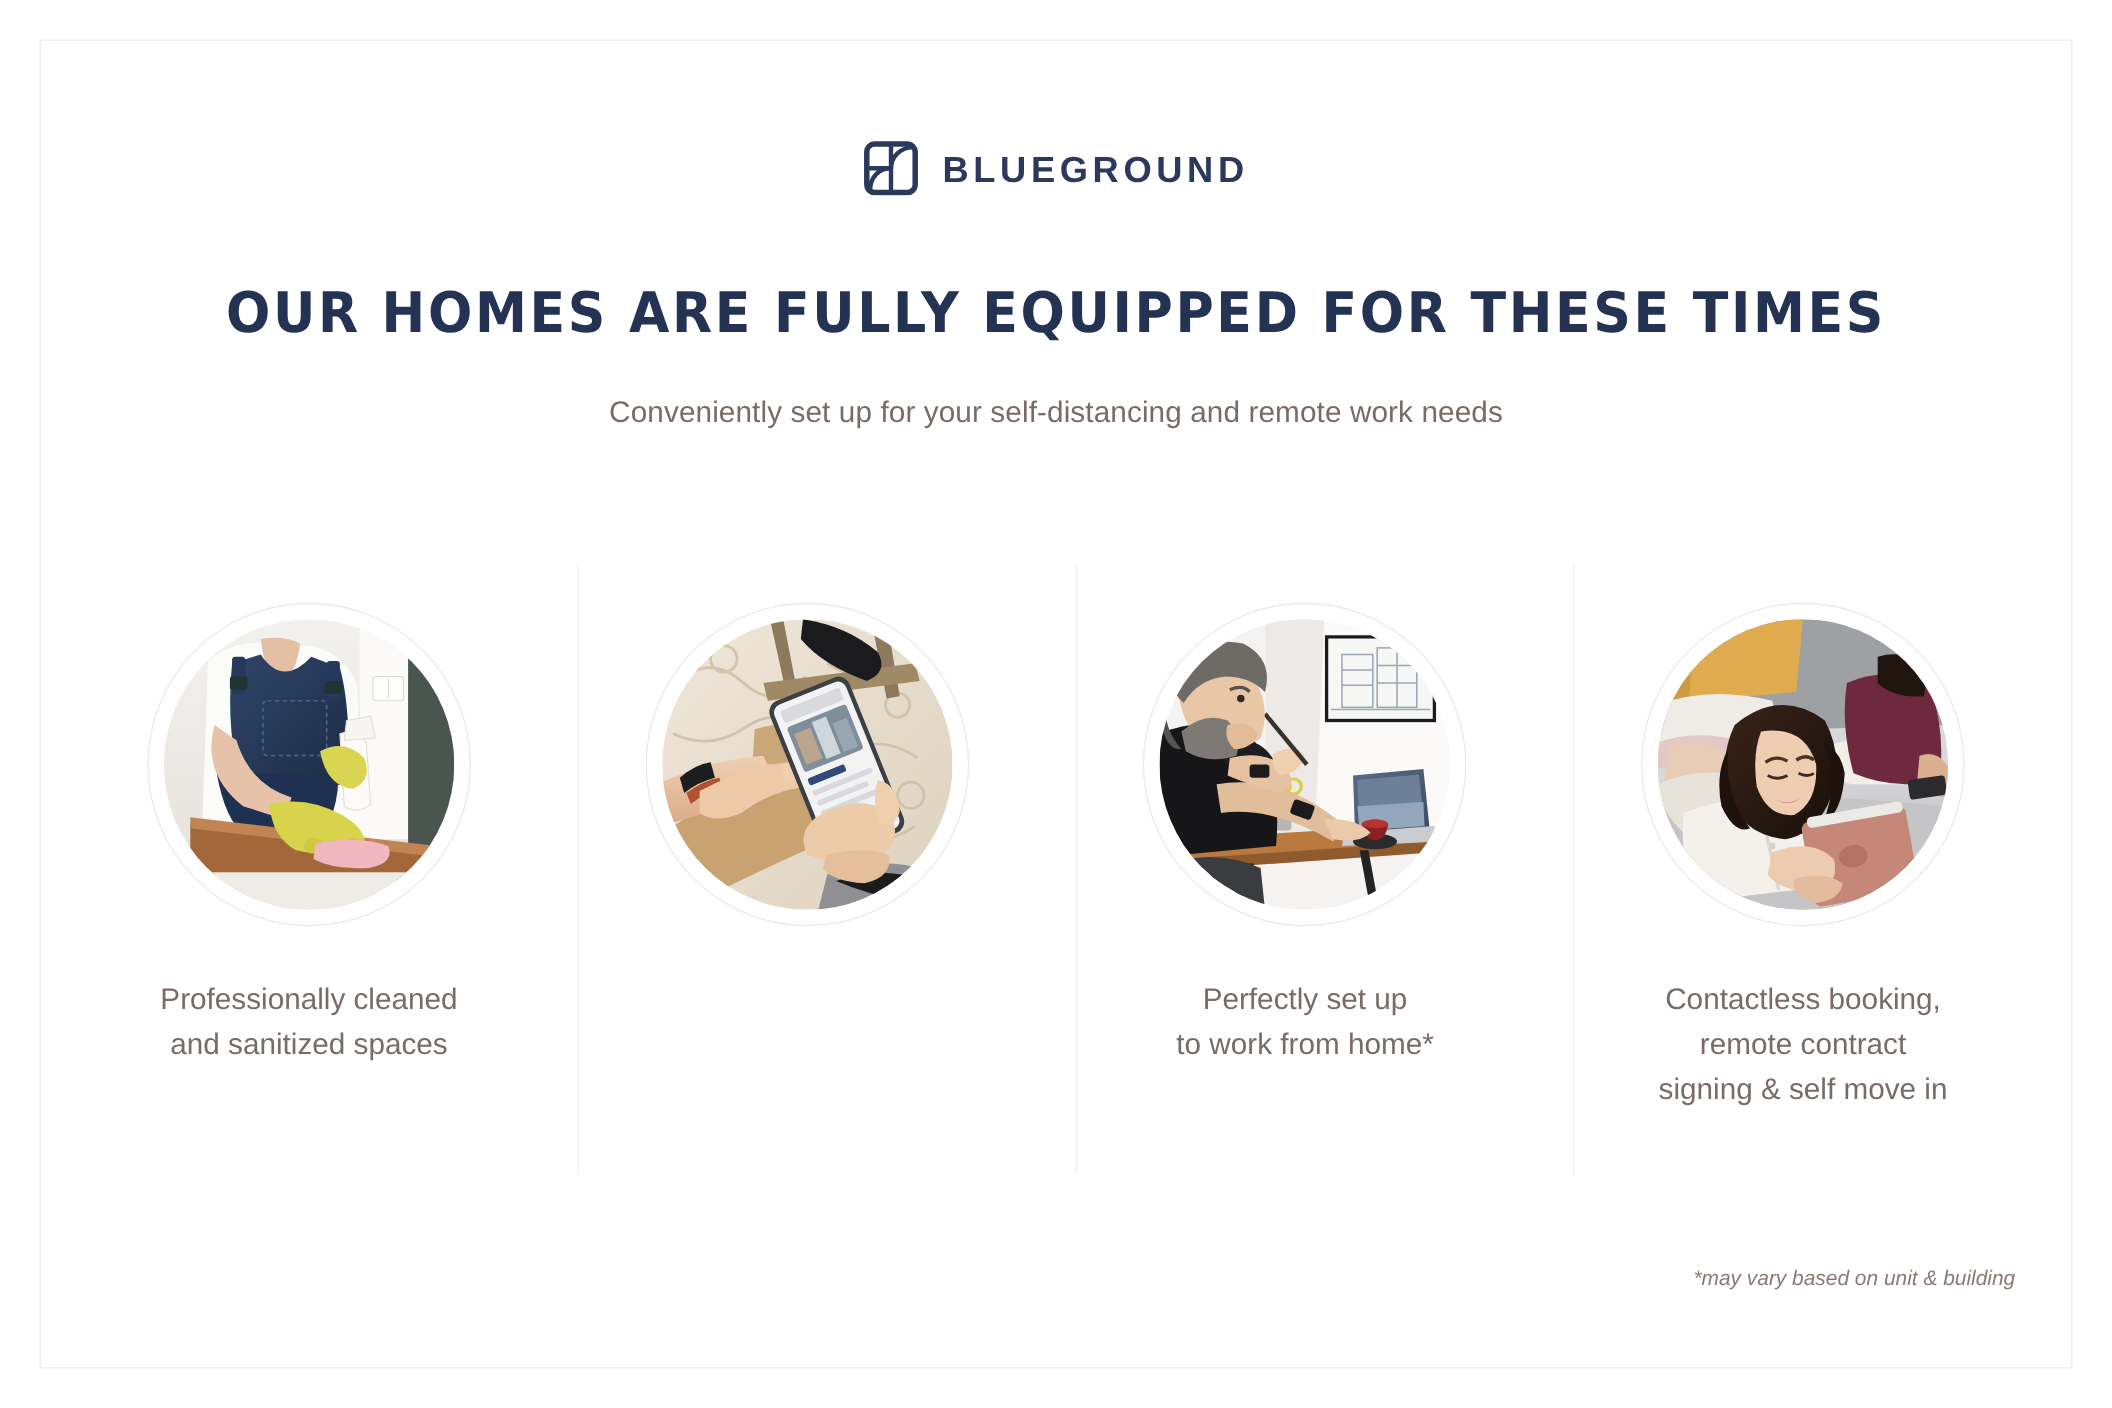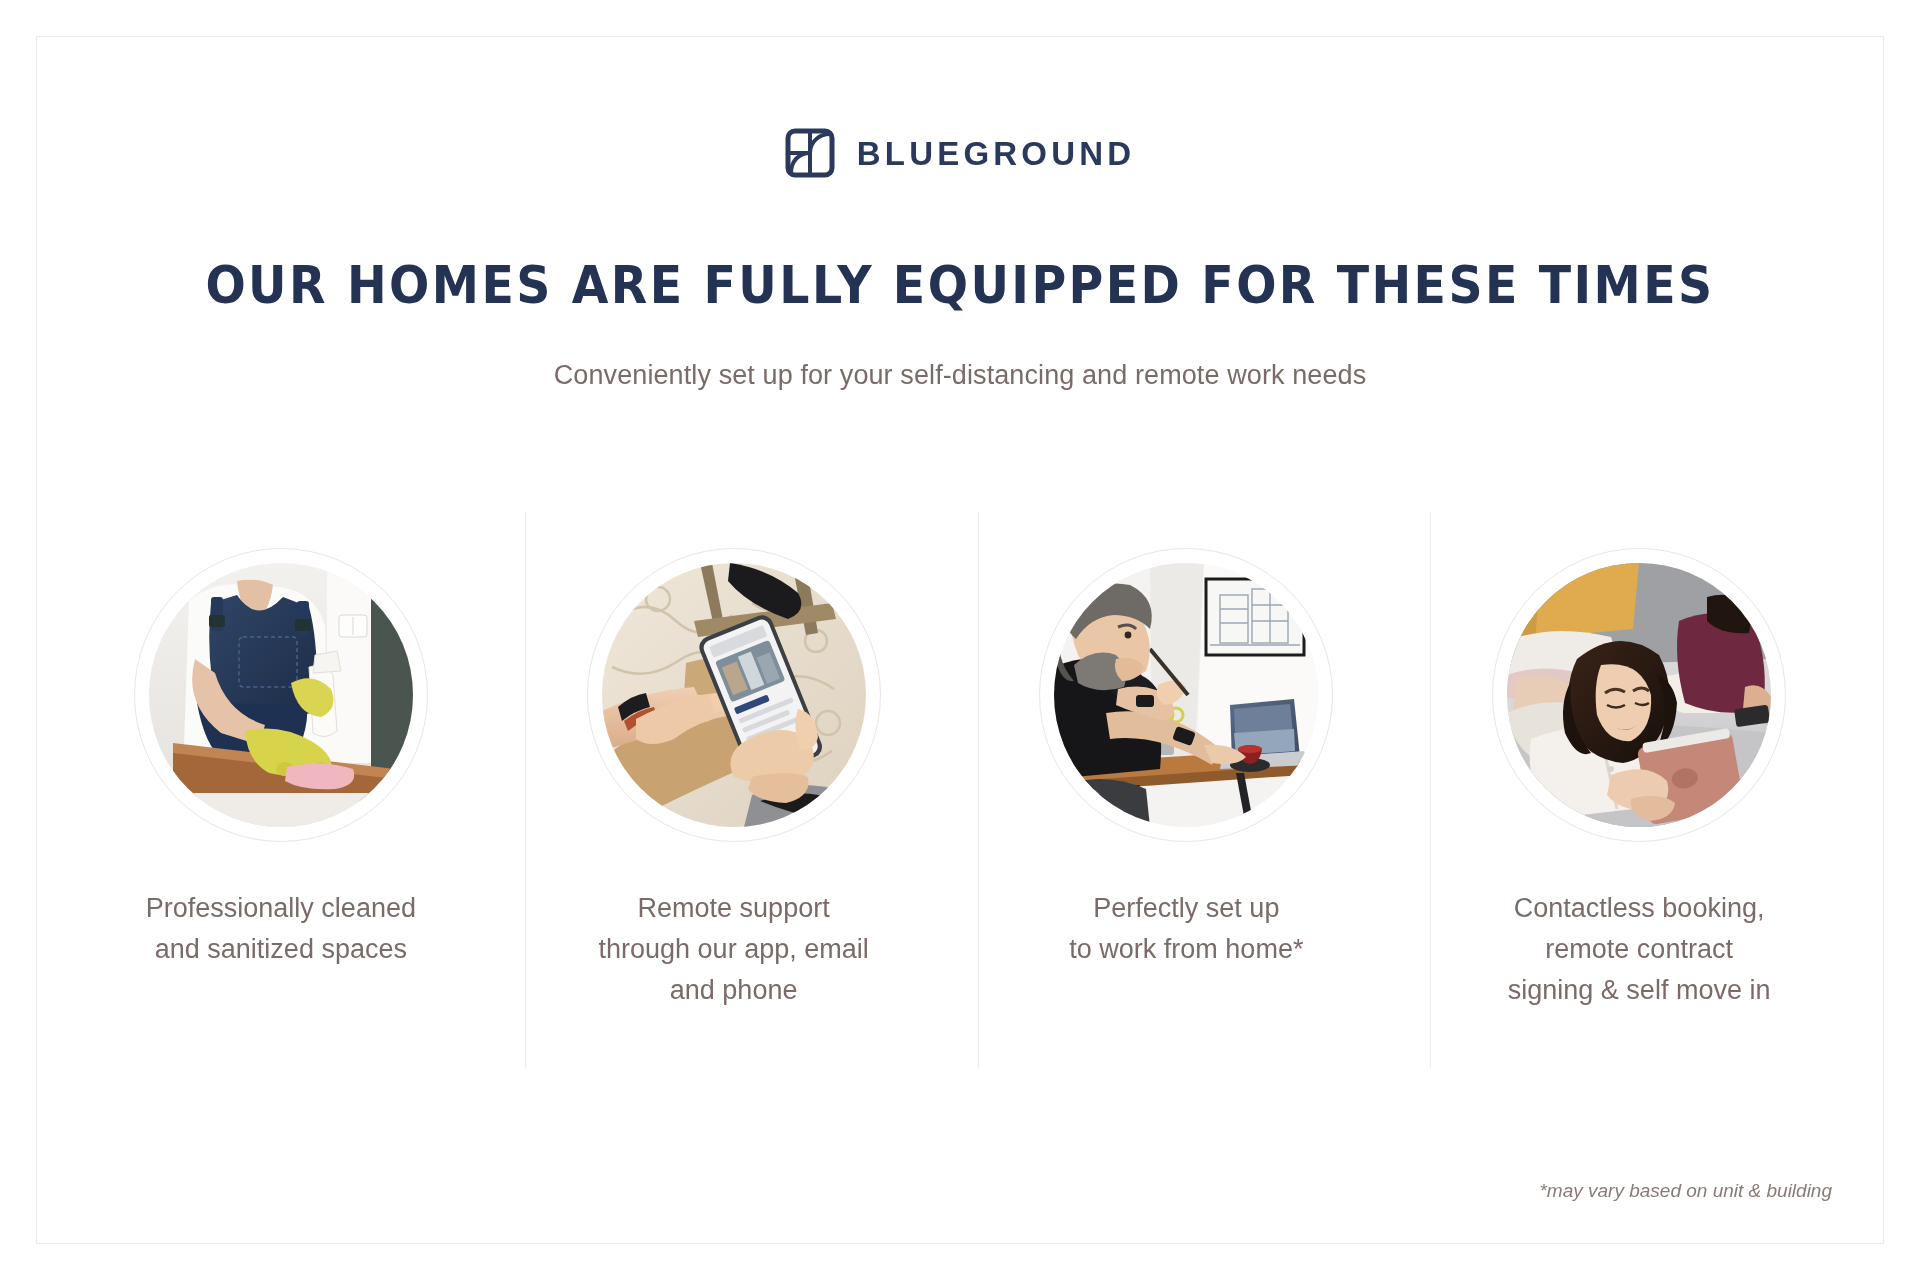--- a/index.html
+++ b/index.html
@@ -132,21 +132,21 @@
     font-size: 27px;
     line-height: 41px;
     color: #7b6b68;
     white-space: pre-line;
   }
 
   
   .footnote {
     position: absolute;
     right: 88px;
-    top: 1180px;
+    top: 1152px;
     font-family: "Liberation Sans", sans-serif;
     font-style: italic;
     font-size: 19px;
     color: #8a7a76;
     white-space: nowrap;
   }
 </style>
 </head>
 <body>
 
@@ -291,23 +291,20 @@
               <rect x="132" y="176" width="42" height="5" rx="2" fill="#d7d9dd"></rect>
               <rect x="132" y="188" width="54" height="5" rx="2" fill="#e2e4e7"></rect>
             </g>
 
             <path d="M140 180 Q180 156 206 176 Q220 198 200 214 Q164 226 132 214 Q122 194 140 180Z" fill="#eccba9"></path>
             <path d="M150 214 Q184 206 206 214 Q210 234 184 240 Q154 238 146 226Z" fill="#e5bf9c"></path>
             <path d="M196 146 Q214 150 216 174 Q212 190 198 186 Q190 164 196 146Z" fill="#f0cfae"></path>
           </svg>
         </div>
       </div>
-      <div class="caption">Remote support
-through our app, email
-and phone</div>
     </div>
 
     <div class="card">
       <div class="photo-ring">
         <div class="photo">
           <svg viewBox="0 0 264 264" xmlns="http://www.w3.org/2000/svg">
             <defs>
               <linearGradient id="c4lap" x1="0" y1="0" x2="1" y2="1">
                 <stop offset="0" stop-color="#5c6b85"></stop>
                   <stop offset="1" stop-color="#3c4a63"></stop>

